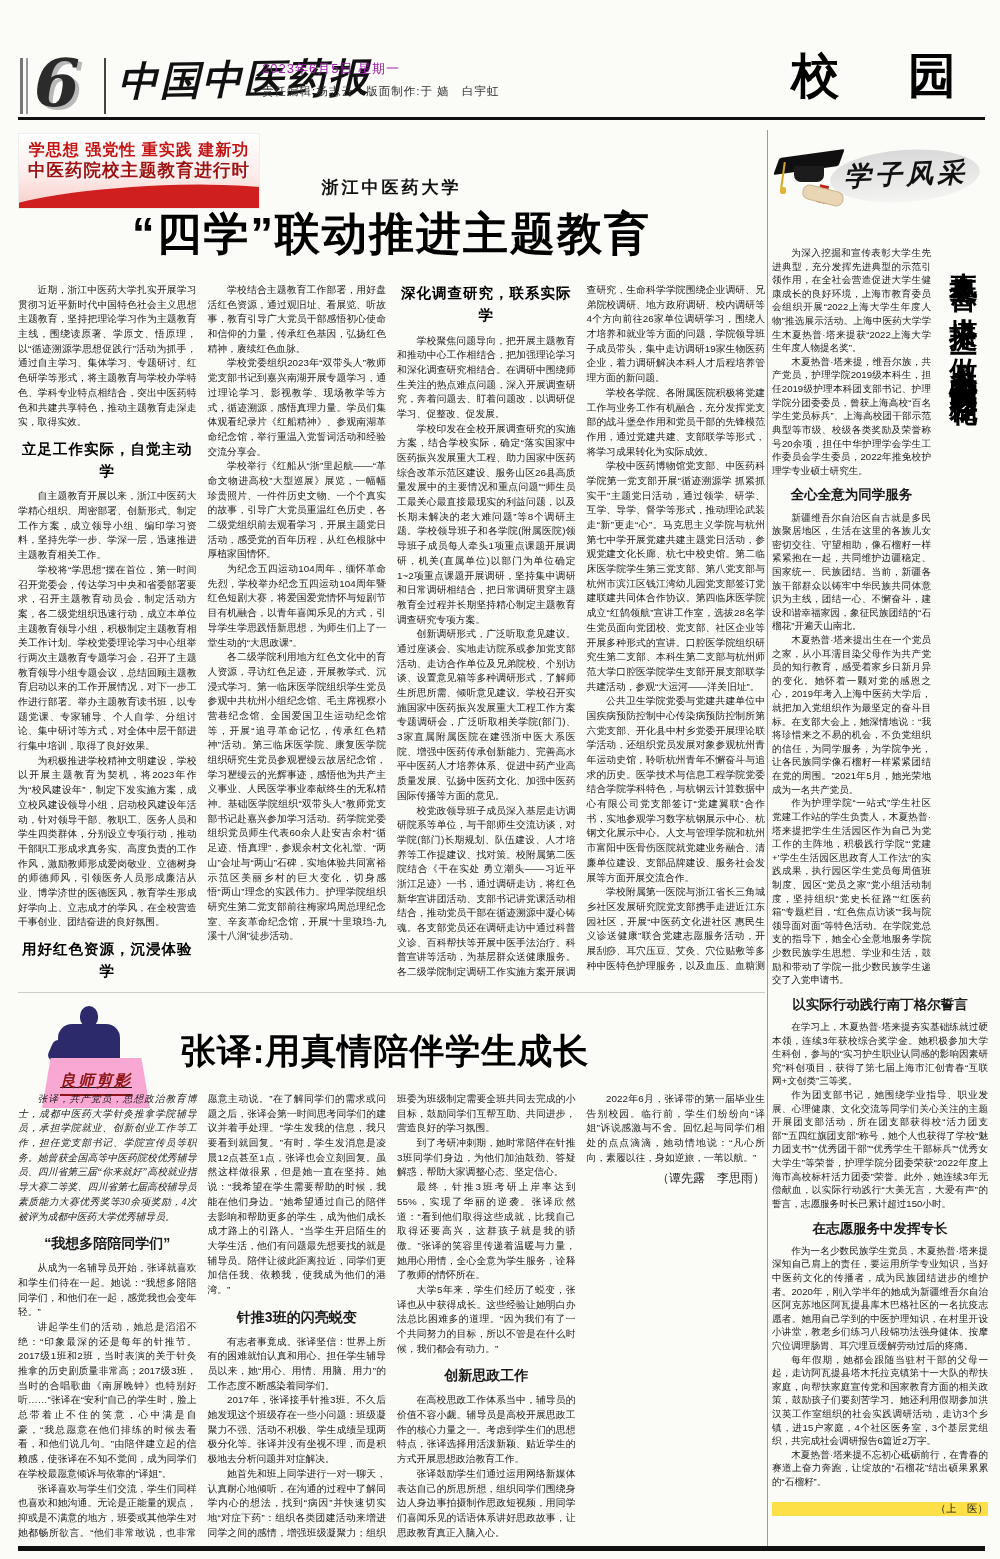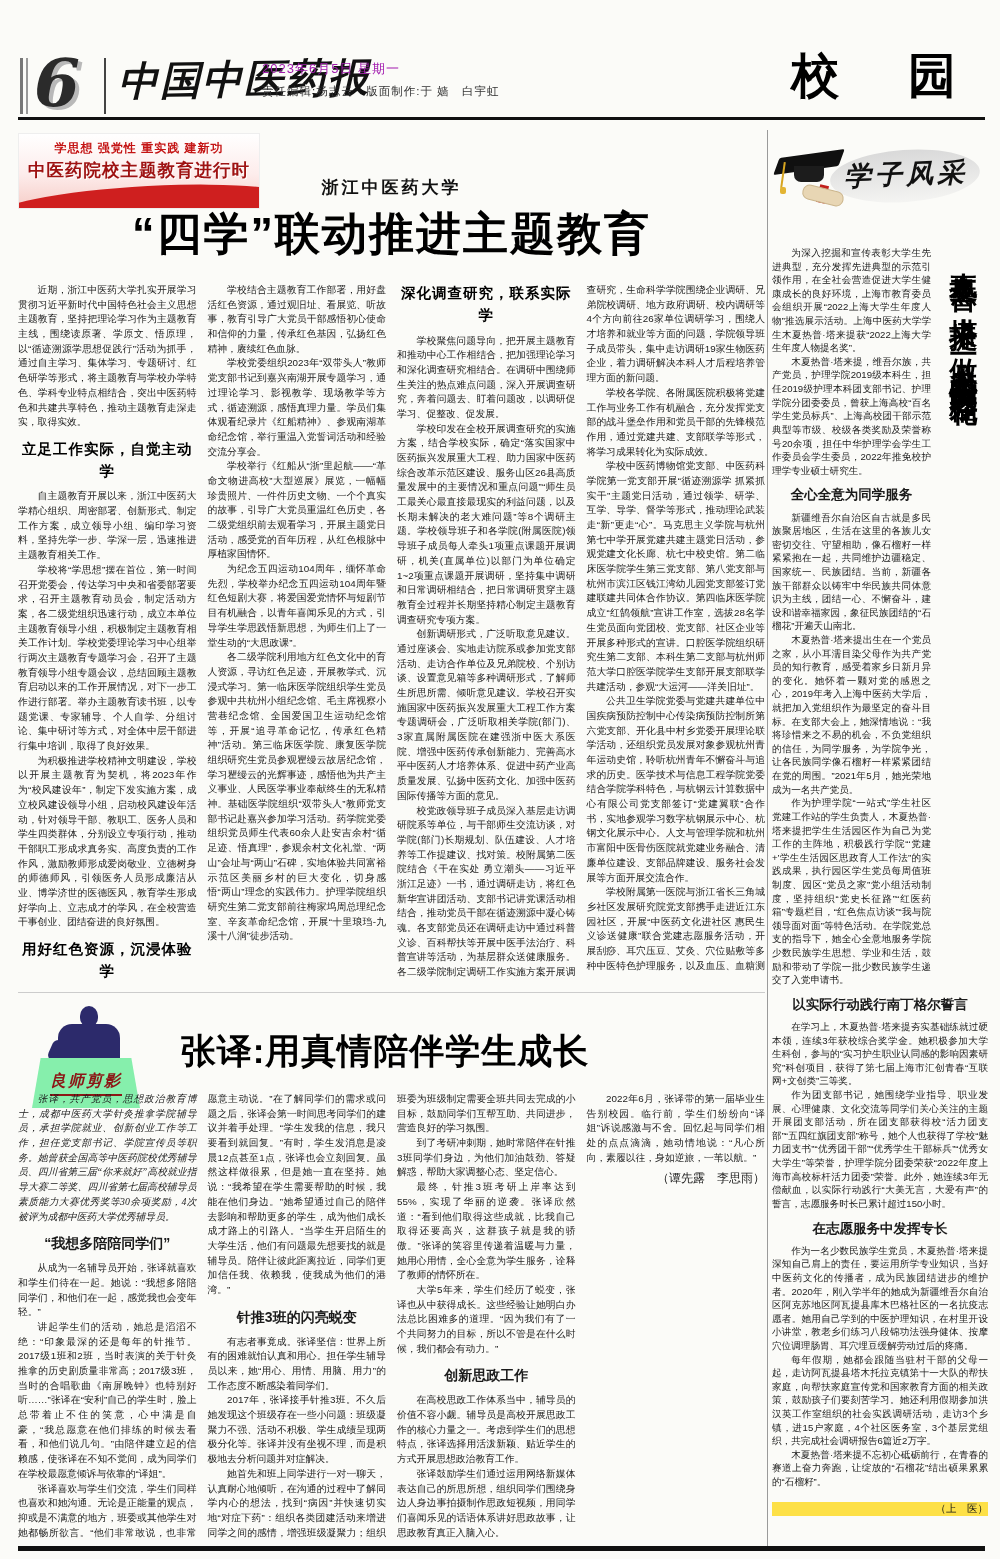--- a/index.html
+++ b/index.html
@@ -31,21 +31,21 @@
   }
   .hdr-rule{position:absolute;left:18px;top:117px;width:967px;height:3px;background:#111;}
   
   .banner{
     position:absolute;left:18px;top:133px;width:240px;height:74px;overflow:hidden;
     background:linear-gradient(180deg,#ffffff 0%,#fdeceb 55%,#f6cdc7 100%);
     border:1px solid #eee;
   }
   .banner-w1{position:absolute;left:-30px;bottom:-26px;width:320px;height:48px;background:#cf1f1f;border-radius:50% 50% 0 0;transform:rotate(-3deg);}
   .banner-w2{position:absolute;left:-30px;bottom:-34px;width:330px;height:44px;background:#f08f85;border-radius:50% 50% 0 0;transform:rotate(2deg);opacity:.8;}
-  .banner-l1{position:absolute;left:0;top:6px;width:100%;text-align:center;font-size:12px;font-weight:bold;color:#c41414;letter-spacing:1px;}
+  .banner-l1{position:absolute;left:0;top:6px;width:100%;text-align:center;font-size:16px;font-weight:bold;color:#c41414;letter-spacing:1px;}
   .banner-l2{position:absolute;left:0;top:24px;width:100%;text-align:center;font-size:17.5px;font-weight:900;color:#9e1212;letter-spacing:1px;text-shadow:1px 1px 0 #fff;}
   
   .kicker{position:absolute;left:18px;top:176px;width:747px;text-align:center;font-size:17px;font-weight:600;color:#111;letter-spacing:3px;}
   .headline{
     position:absolute;left:18px;top:204px;width:747px;text-align:center;
     font-size:45px;font-weight:900;color:#000;letter-spacing:2px;
   }
   .art-body{
     position:absolute;left:18px;top:283px;width:747px;height:700px;
     column-count:4;column-gap:11px;column-fill:auto;overflow:hidden;
@@ -86,23 +86,23 @@
     font-size:28px;font-weight:900;color:#000;letter-spacing:3px;line-height:50px;
     font-family:"Liberation Sans", sans-serif;
   }
   .side-byline{position:absolute;left:772px;top:1502px;width:216px;text-align:right;font-size:10.5px;color:#111;background:#fde047;}
   
   .teacher-badge{position:absolute;left:22px;top:1006px;width:118px;height:104px;}
   .fig-head{position:absolute;left:58px;top:0px;width:18px;height:20px;background:#2c2a6b;border-radius:50% 50% 40% 40%;}
   .fig-body{position:absolute;left:36px;top:18px;width:62px;height:46px;background:#2c2a6b;border-radius:14px 14px 0 0;}
   .fig-arm{position:absolute;left:28px;top:34px;width:14px;height:22px;background:#2c2a6b;transform:rotate(24deg);border-radius:6px;}
   .podium{
-    position:absolute;left:10px;top:52px;width:108px;height:50px;background:#86efac;
+    position:absolute;left:20px;top:52px;width:108px;height:50px;background:#f9a8d4;
     clip-path:polygon(8% 0,92% 0,100% 100%,0 100%);
-    display:flex;align-items:center;justify-content:center;
+    display:flex;align-items:center;justify-content:center;text-decoration:underline;
   }
   .podium-label{
     font-family:"DejaVu Serif", serif;font-weight:bold;font-style:italic;
     font-size:16px;color:#8c1616;letter-spacing:2px;border-bottom:2px solid #8c1616;padding-bottom:2px;
   }
   .t-headline{
     position:absolute;left:150px;top:1028px;width:470px;text-align:center;
     font-size:35px;font-weight:900;color:#000;letter-spacing:1px;
   }
   .t-body{

